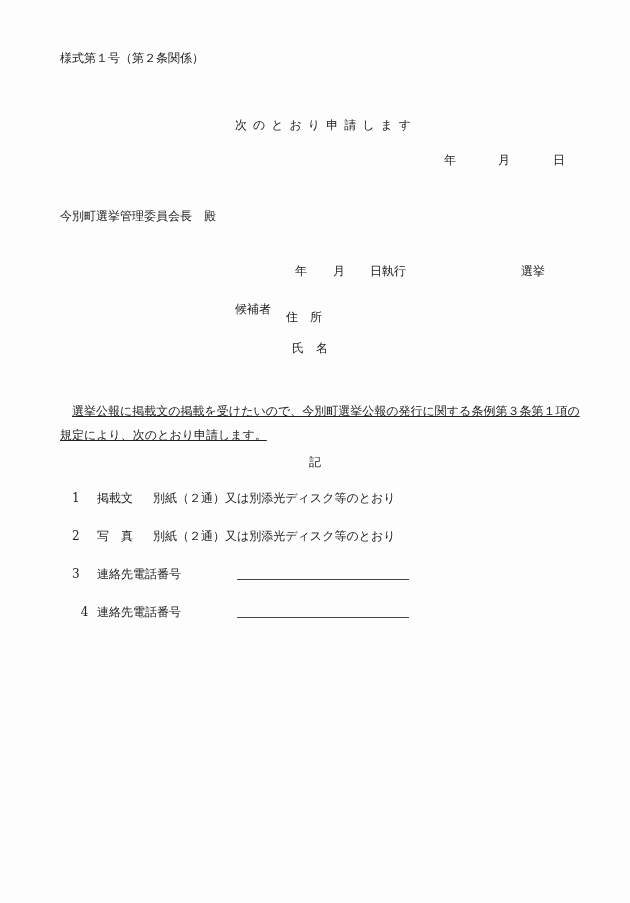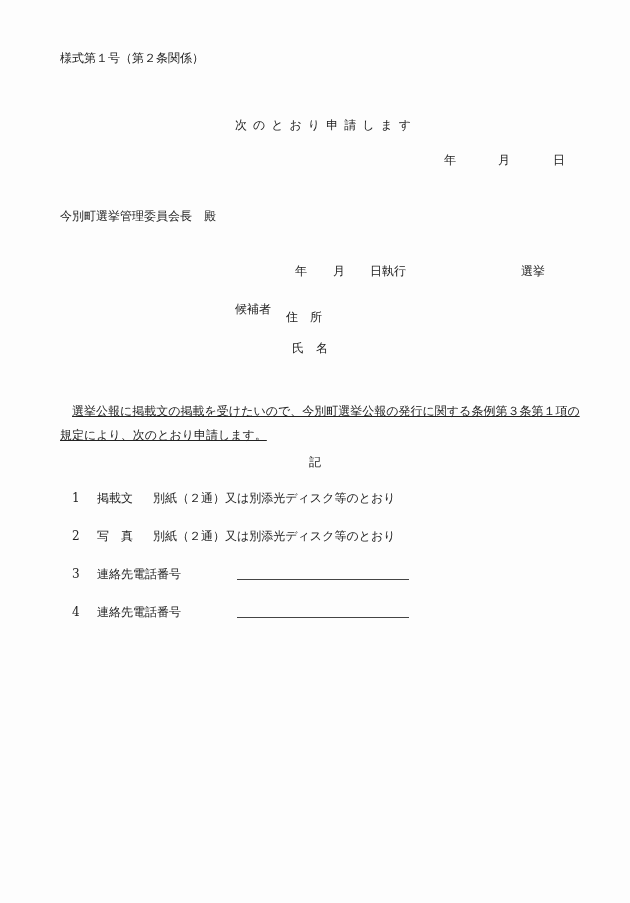--- a/index.html
+++ b/index.html
@@ -41,21 +41,21 @@
       white-space: normal;
       text-decoration: underline;
     }
     .ki { left: 309px; top: 455px; }
     .item { left: 72px; }
     .item .num { display: inline-block; width: 25px; }
     .item .lbl { display: inline-block; }
     .item1 { top: 491px; }
     .item2 { top: 529px; }
     .item3 { top: 567px; }
-    .item4 { top: 605px; }
+    .item4 { top: 605px; text-align: center; }
     .item1 .lbl, .item2 .lbl { width: 56px; }
     .item .val { display: inline-block; }
     .line {
       position: absolute;
       left: 237px;
       width: 172px;
       height: 0;
       border-top: 1px solid #444;
     }
     .line1 { top: 579px; }

